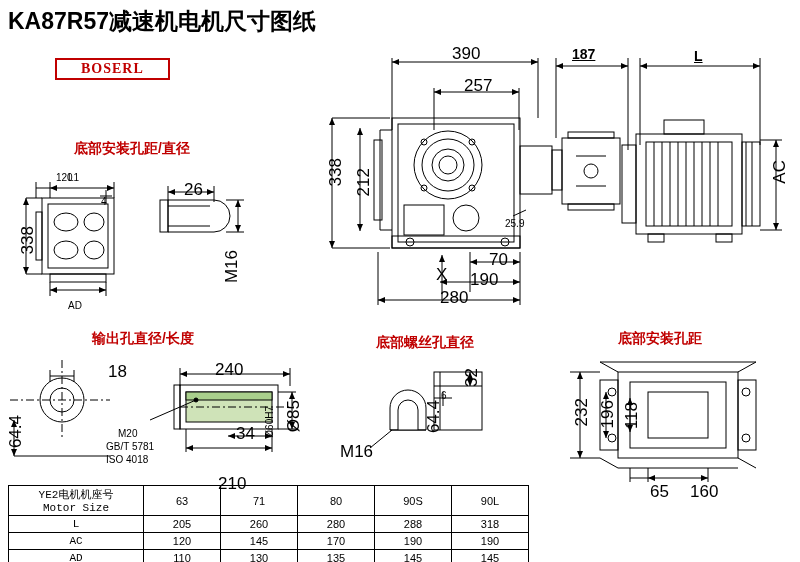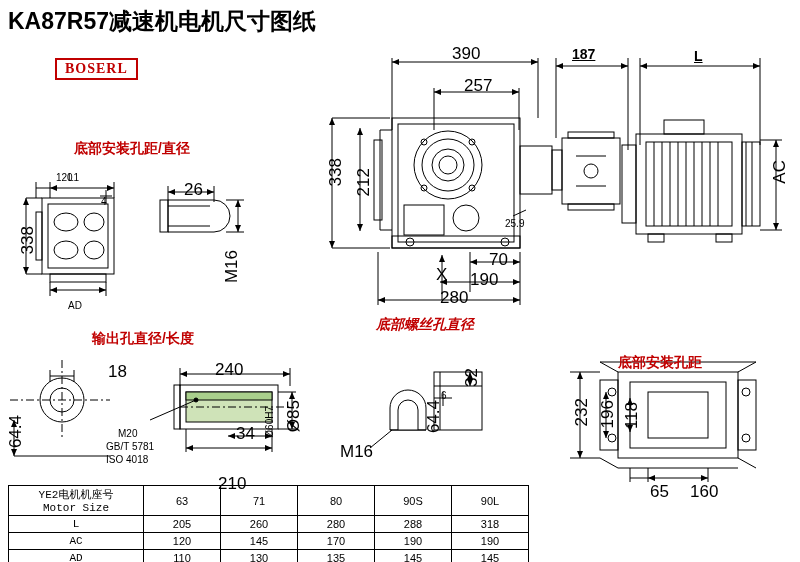--- a/index.html
+++ b/index.html
@@ -14,21 +14,21 @@
   .abs{position:absolute;}
   #title{
     left:8px;top:6px;
     font-size:23px;font-weight:bold;
     letter-spacing:0px;
     white-space:nowrap;
   }
   .logo{
     left:55px;top:58px;
     border:2px solid #c00000;
-    padding:1px 8px;
+    padding:1px 24px;
     font-size:14px;font-weight:bold;
     color:#c00000;
     font-family:"Liberation Serif", serif;
     letter-spacing:1px;
     background:#fff;
   }
   .sec-label{
     color:#c00000;
     font-size:14px;
     font-weight:bold;
@@ -357,27 +357,27 @@
 <div class="abs dim vtext" style="left:6px;top:415px;">64.4</div>
 <div class="abs dim" style="left:215px;top:360px;">240</div>
 <div class="abs dim" style="left:218px;top:450px;margin-top:24px;">210</div>
 <div class="abs dim" style="left:236px;top:424px;">34</div>
 <div class="abs dim vtext" style="left:284px;top:400px;">Ø85</div>
 <div class="abs dim vtext small" style="left:264px;top:406px;">Ø60H7</div>
 <div class="abs dim small" style="left:118px;top:428px;">M20</div>
 <div class="abs dim small" style="left:106px;top:441px;">GB/T 5781</div>
 <div class="abs dim small" style="left:106px;top:454px;">ISO 4018</div>
 
-<div class="abs sec-label" style="left:376px;top:316px;font-style:italic;">底部螺丝孔直径</div>
+<div class="abs sec-label" style="left:376px;top:334px;">底部螺丝孔直径</div>
 <div class="abs dim vtext" style="left:462px;top:368px;">32</div>
 <div class="abs dim small" style="left:441px;top:390px;">6</div>
 <div class="abs dim vtext" style="left:424px;top:400px;">64.4</div>
 <div class="abs dim" style="left:340px;top:442px;">M16</div>
 
-<div class="abs sec-label" style="left:618px;top:330px;margin-top:24px;">底部安装孔距</div>
+<div class="abs sec-label" style="left:618px;top:330px;">底部安装孔距</div>
 <div class="abs dim vtext" style="left:572px;top:398px;">232</div>
 <div class="abs dim vtext" style="left:598px;top:400px;">196</div>
 <div class="abs dim vtext" style="left:622px;top:402px;">118</div>
 <div class="abs dim" style="left:650px;top:482px;">65</div>
 <div class="abs dim" style="left:690px;top:482px;">160</div>
 
 <table class="abs" id="spec-table">
   <tbody>
     <tr>
       <td class="rowhdr">

